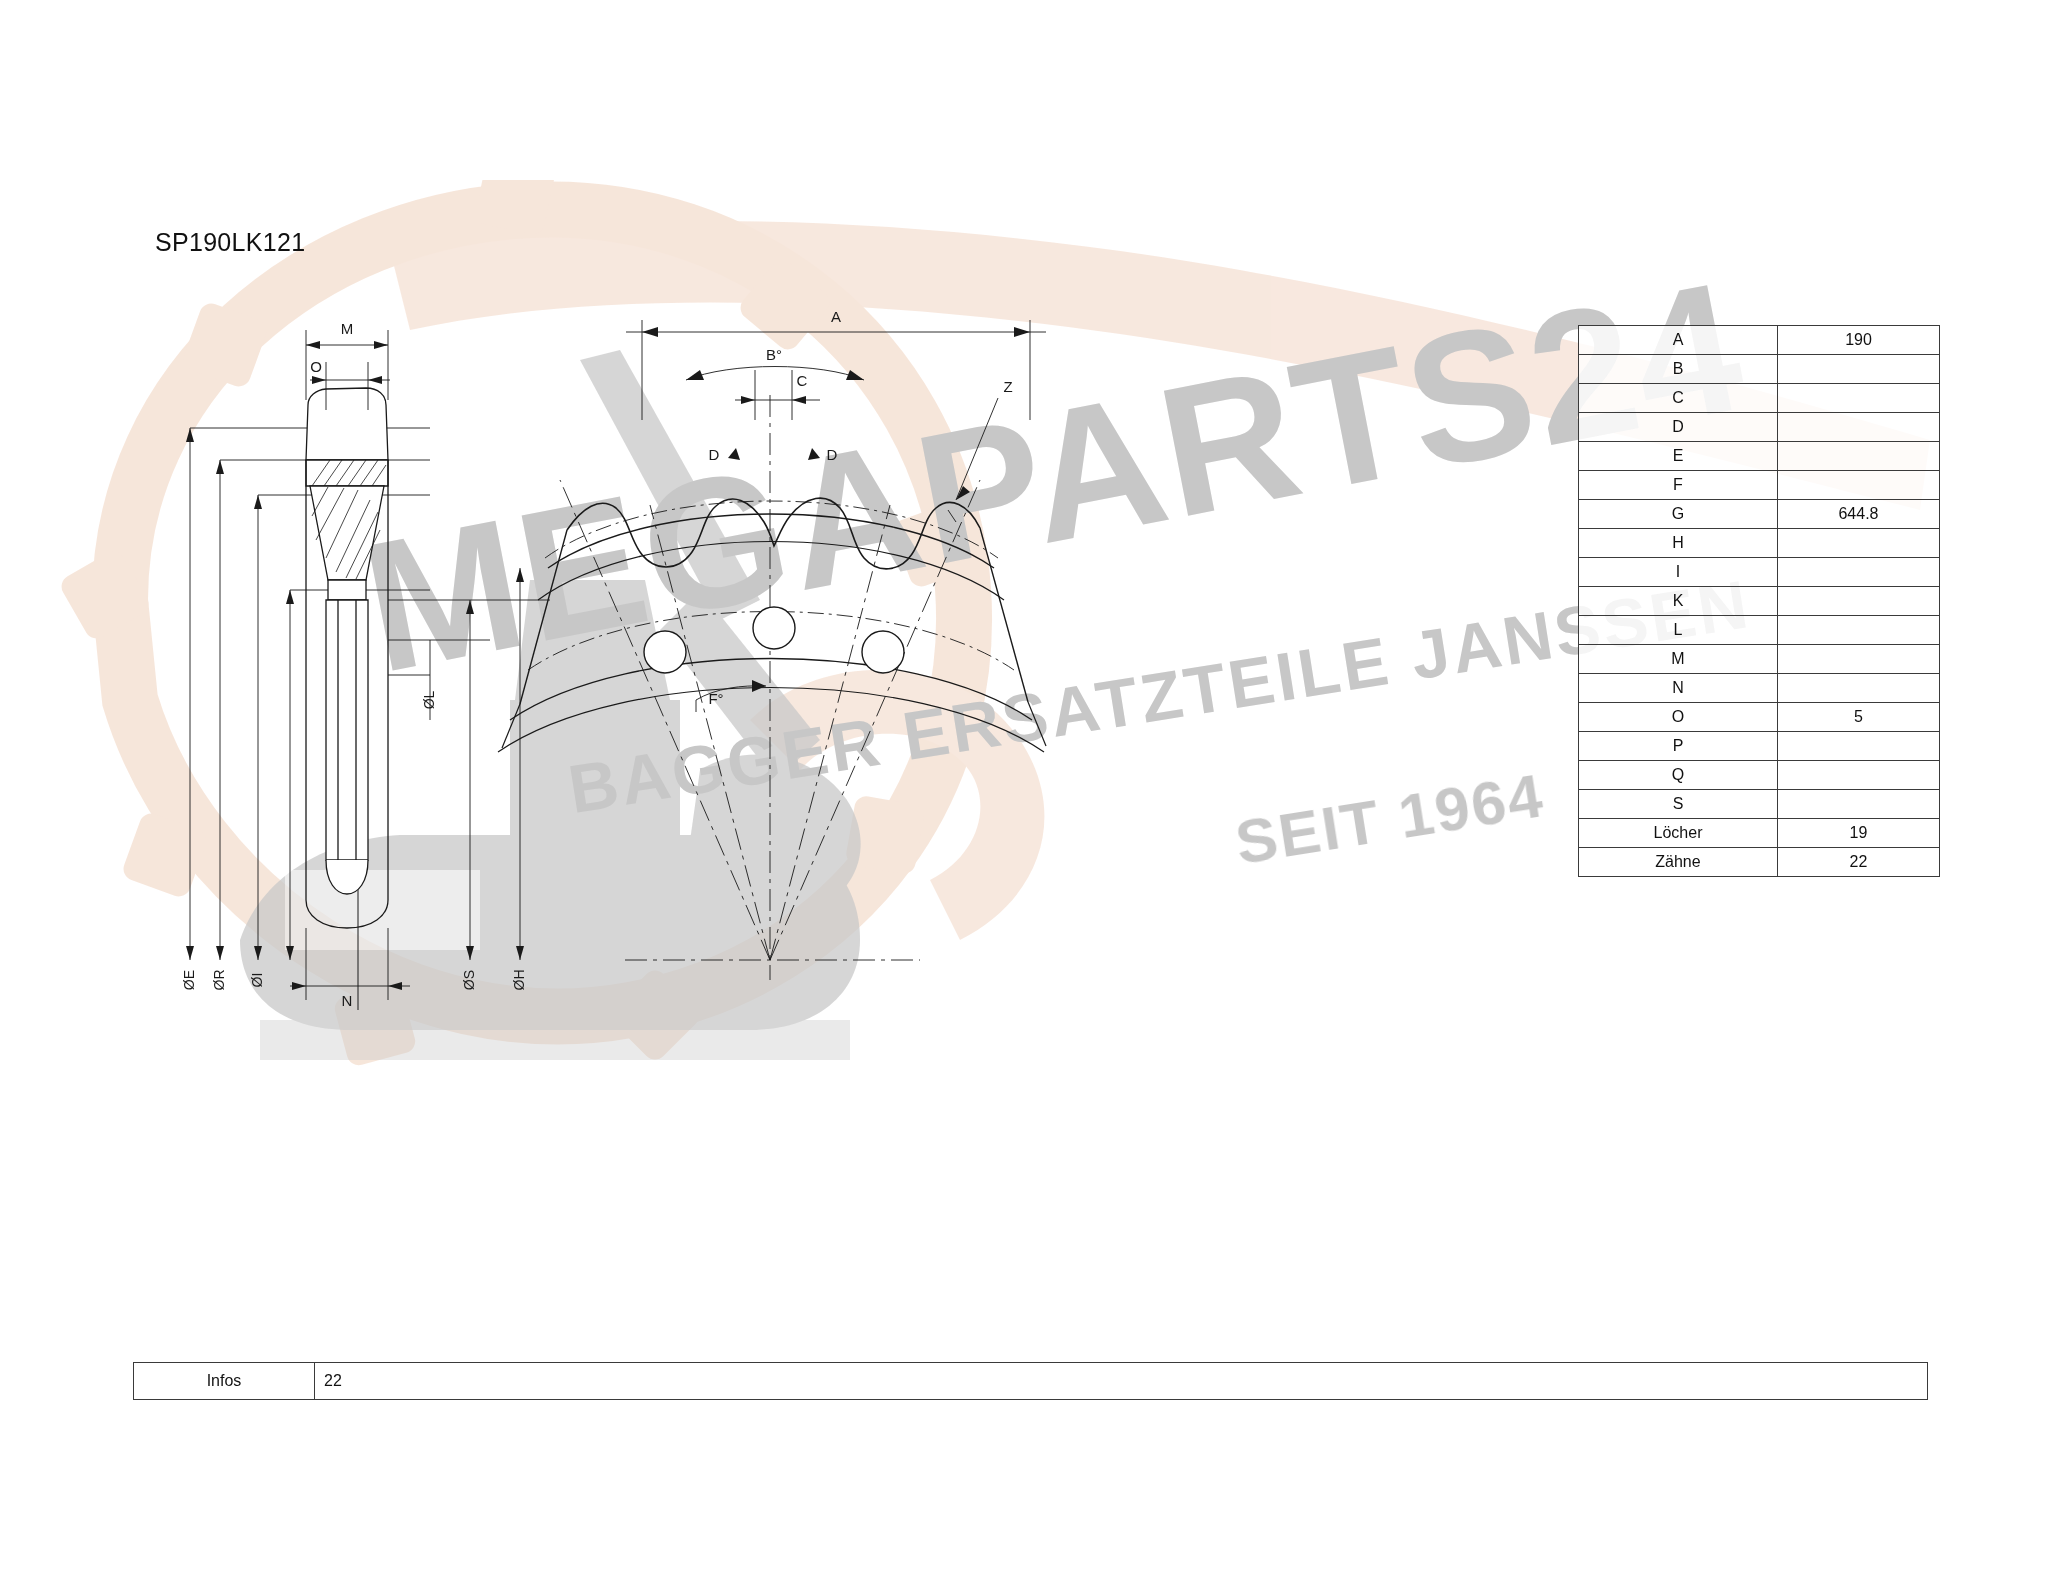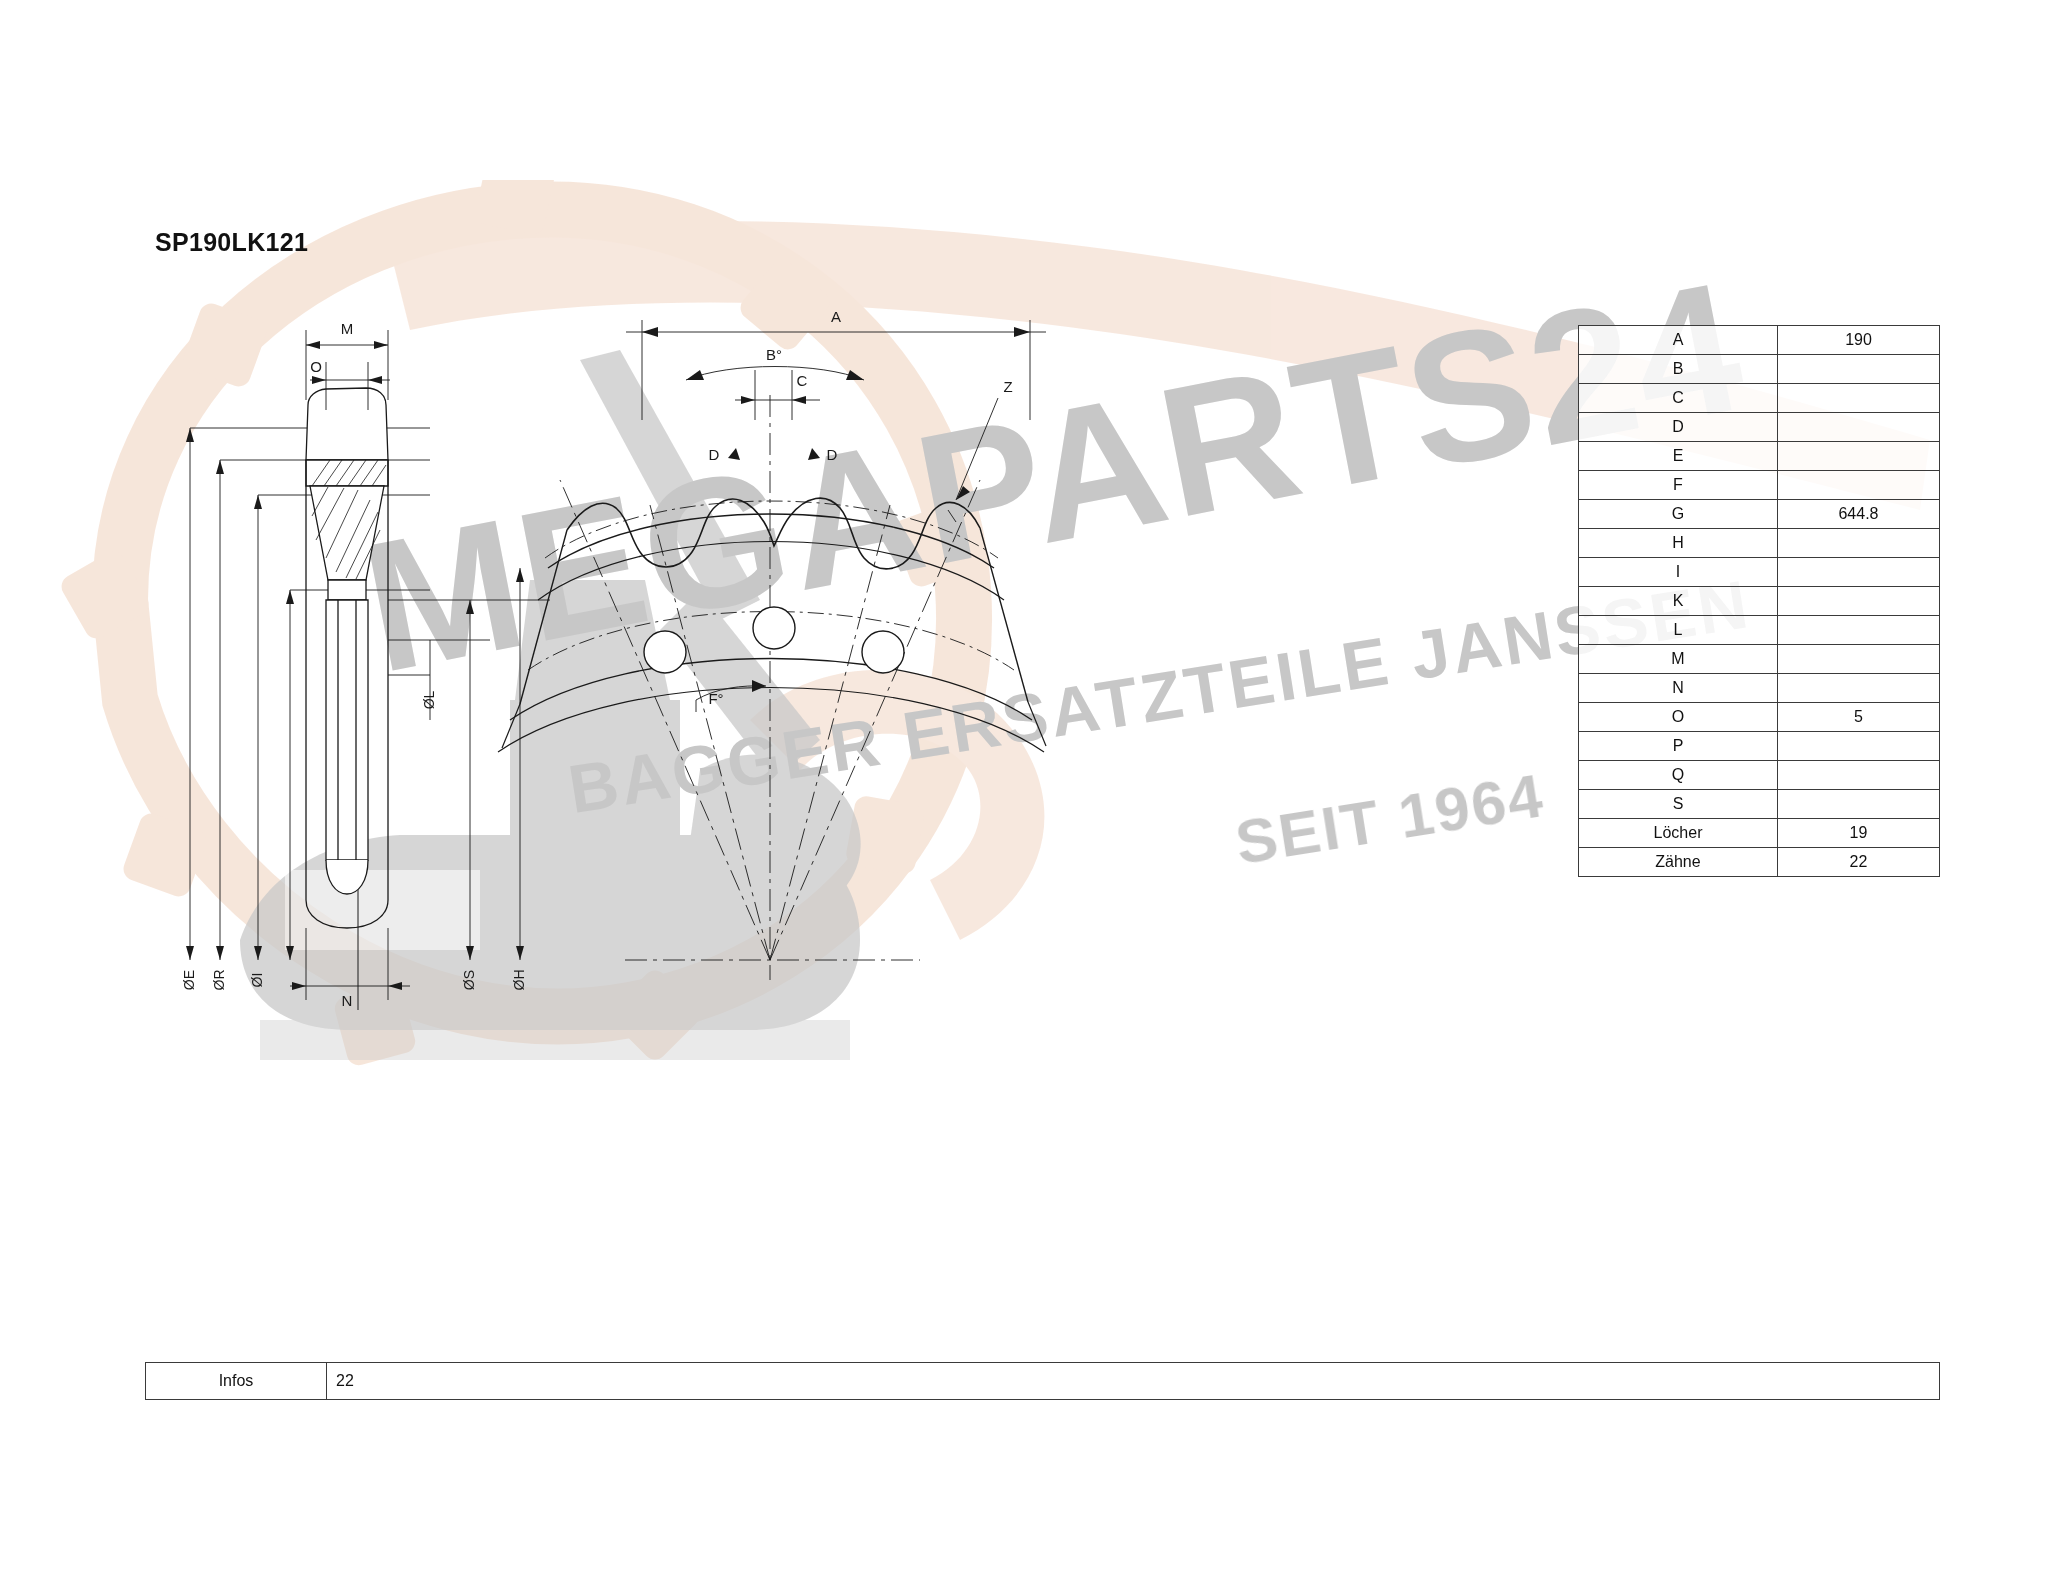--- a/index.html
+++ b/index.html
@@ -32,21 +32,21 @@
     pointer-events: none;
     z-index: 1;
   }
 
   
   #title {
     position: absolute;
     left: 155px;
     top: 228px;
     font-size: 25px;
-    font-weight: bold;
+    font-weight: normal;
     color: #111111;
     letter-spacing: 0.3px;
     z-index: 5;
   }
 
   
   #drawing {
     position: absolute;
     left: 130px;
     top: 300px;
@@ -73,21 +73,21 @@
     text-align: center;
     padding: 0;
     line-height: 28px;
   }
   #dim-table td.key { width: 182px; }
   #dim-table td.val { width: 148px; }
 
   
   #infos-table {
     position: absolute;
-    left: 145px;
+    left: 133px;
     top: 1362px;
     width: 1795px;
     border-collapse: collapse;
     z-index: 5;
   }
   #infos-table td {
     border: 1px solid #3a3a3a;
     height: 36px;
     font-size: 16px;
     color: #111111;

